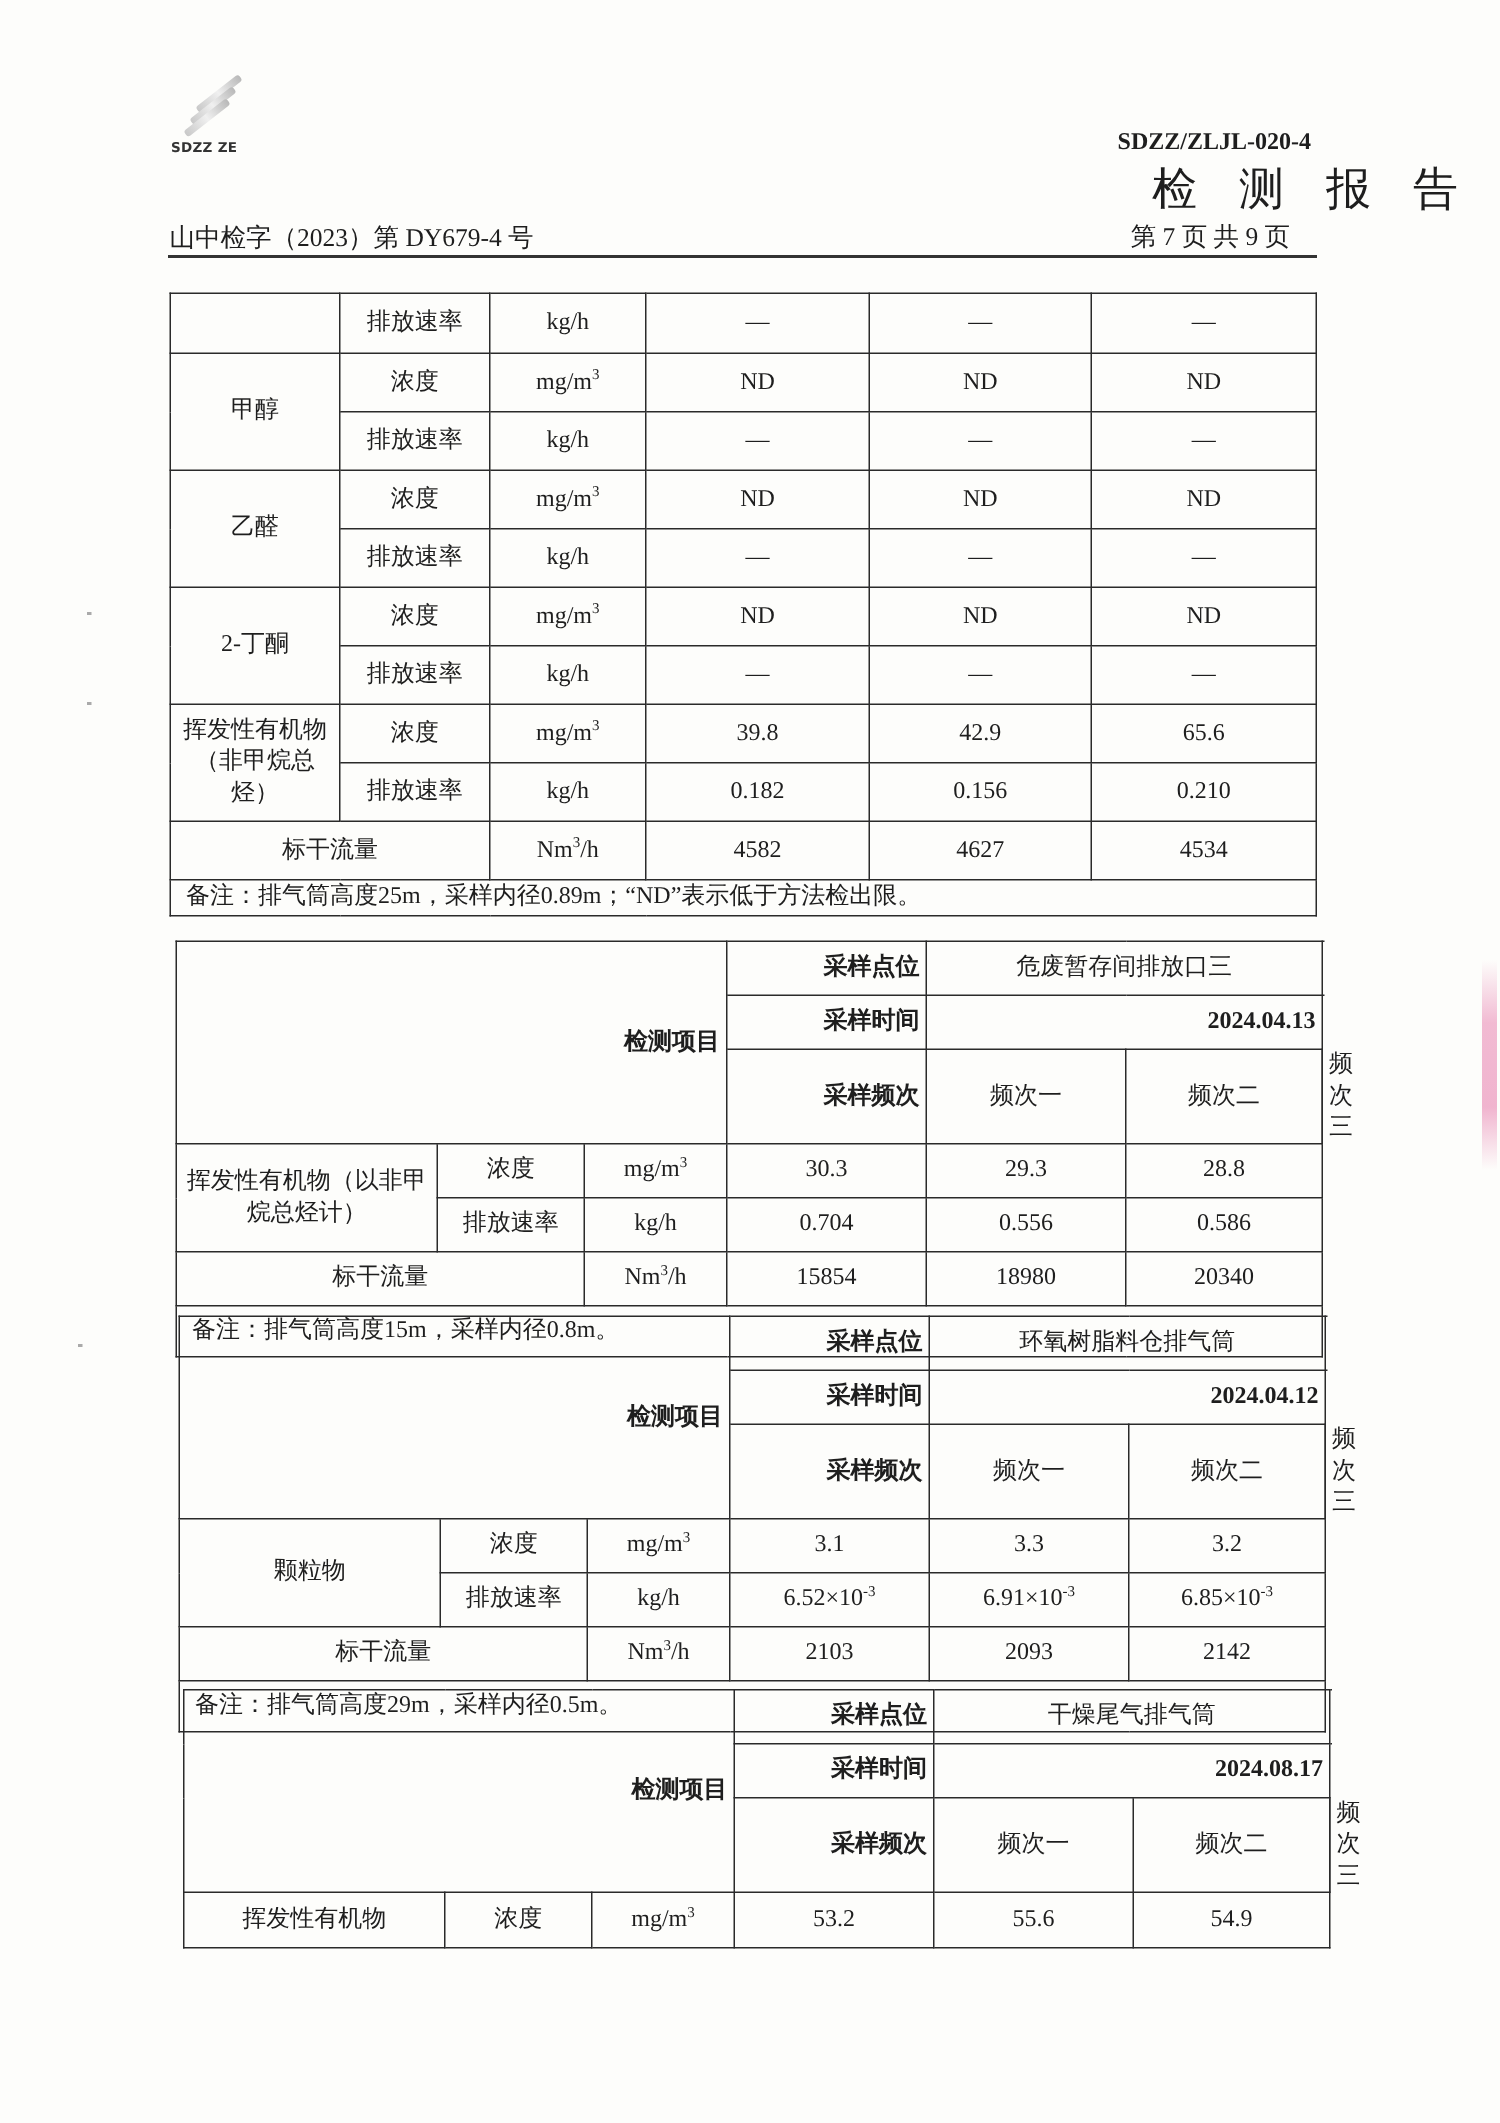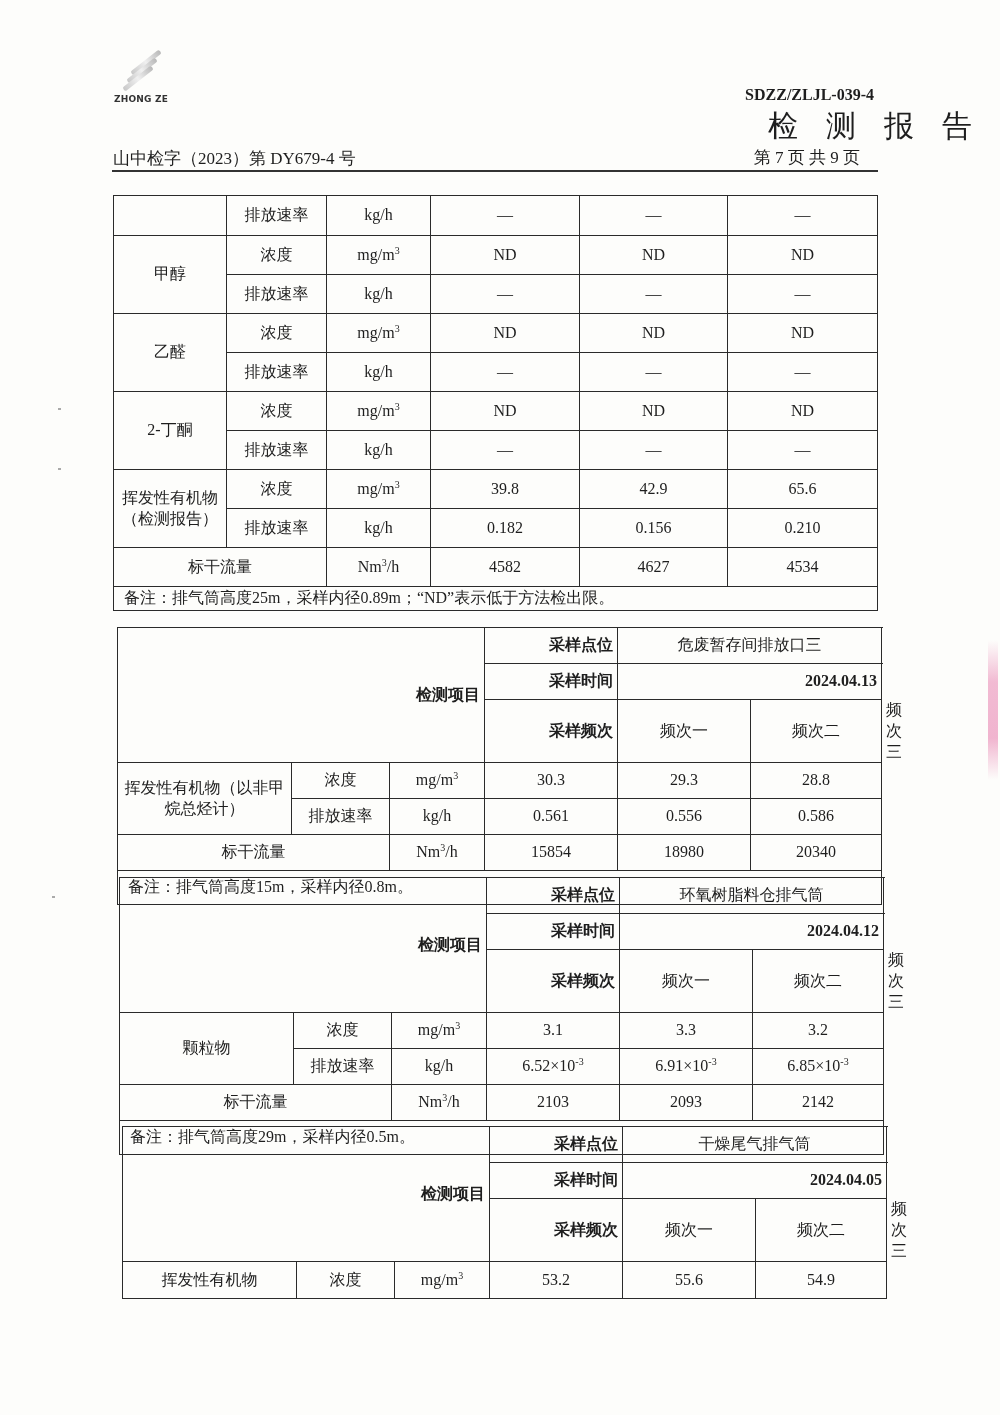--- a/index.html
+++ b/index.html
@@ -53,23 +53,23 @@
 </style>
 </head>
 <body>
 
 <div class="logo">
   <div class="bars">
     <div class="bar" style="left:6px;top:6px;"></div>
     <div class="bar" style="left:2px;top:14px;"></div>
     <div class="bar" style="left:-2px;top:22px;"></div>
   </div>
-  <div class="label">ZHONG ZE</div>
+  <div class="label">SDZZ ZE</div>
 </div>
-<div class="doc-code">SDZZ/ZLJL-039-4</div>
+<div class="doc-code">SDZZ/ZLJL-020-4</div>
 <div class="doc-title">检测报告</div>
 <div class="report-no">山中检字（2023）第 DY679-4 号</div>
 <div class="page-info">第 7 页  共 9 页</div>
 <div class="head-rule"></div>
 
 <table class="t1">
   <colgroup>
       <col style="width:113px">
       <col style="width:100px">
       <col style="width:104px">
@@ -125,21 +125,21 @@
     <td>ND</td>
   </tr>
   <tr style="height:39px">
     <td>排放速率</td>
     <td>kg/h</td>
     <td>—</td>
     <td>—</td>
     <td>—</td>
   </tr>
   <tr style="height:39px">
-    <td rowspan="2" style="padding:0 6px;">挥发性有机物（检测报告）</td>
+    <td rowspan="2" style="padding:0 6px;">挥发性有机物（非甲烷总烃）</td>
     <td>浓度</td>
     <td><span>mg/m</span><sup>3</sup></td>
     <td>39.8</td>
     <td>42.9</td>
     <td>65.6</td>
   </tr>
   <tr style="height:39px">
     <td>排放速率</td>
     <td>kg/h</td>
     <td>0.182</td>
@@ -188,21 +188,21 @@
     <td rowspan="2">挥发性有机物（以非甲烷总烃计）</td>
     <td>浓度</td>
     <td><span>mg/m</span><sup>3</sup></td>
     <td>30.3</td>
     <td>29.3</td>
     <td>28.8</td>
   </tr>
   <tr style="height:36px">
     <td>排放速率</td>
     <td>kg/h</td>
-    <td>0.561</td>
+    <td>0.704</td>
     <td>0.556</td>
     <td>0.586</td>
   </tr>
   <tr style="height:36px">
     <td colspan="2">标干流量</td>
     <td><span>Nm</span><sup>3</sup><span>/h</span></td>
     <td>15854</td>
     <td>18980</td>
     <td>20340</td>
   </tr>
@@ -275,21 +275,21 @@
       <col style="width:131px">
     </colgroup>
   <tbody>
       <tr style="height:36px">
     <td colspan="3" rowspan="3" class="bold">检测项目</td>
     <td class="bold">采样点位</td>
     <td colspan="3">干燥尾气排气筒</td>
   </tr>
   <tr style="height:36px">
     <td class="bold">采样时间</td>
-    <td colspan="3" class="bold">2024.04.05</td>
+    <td colspan="3" class="bold">2024.08.17</td>
   </tr>
   <tr style="height:36px">
     <td class="bold">采样频次</td>
     <td>频次一</td>
     <td>频次二</td>
     <td>频次三</td>
   </tr>
   <tr style="height:37px">
     <td>挥发性有机物</td>
     <td>浓度</td>

